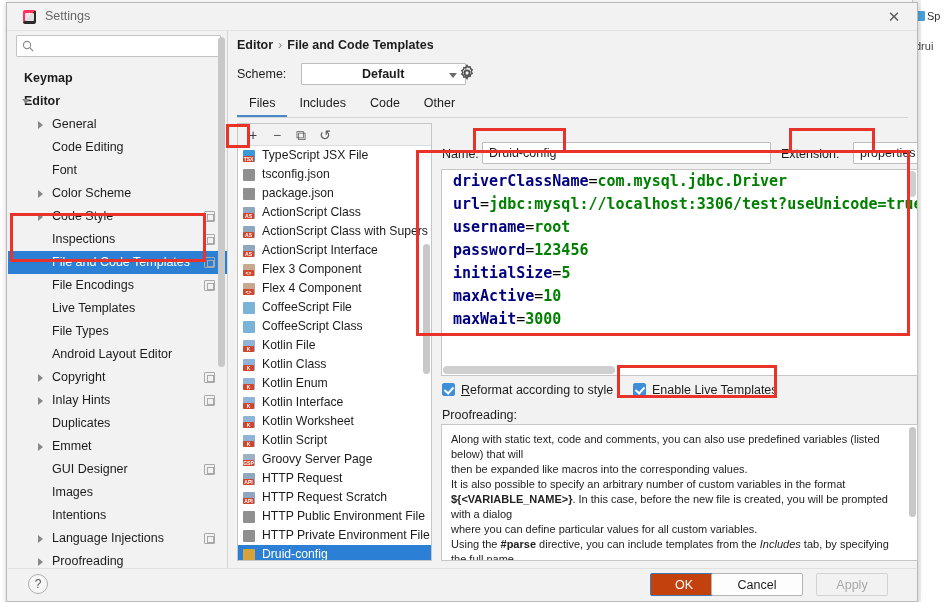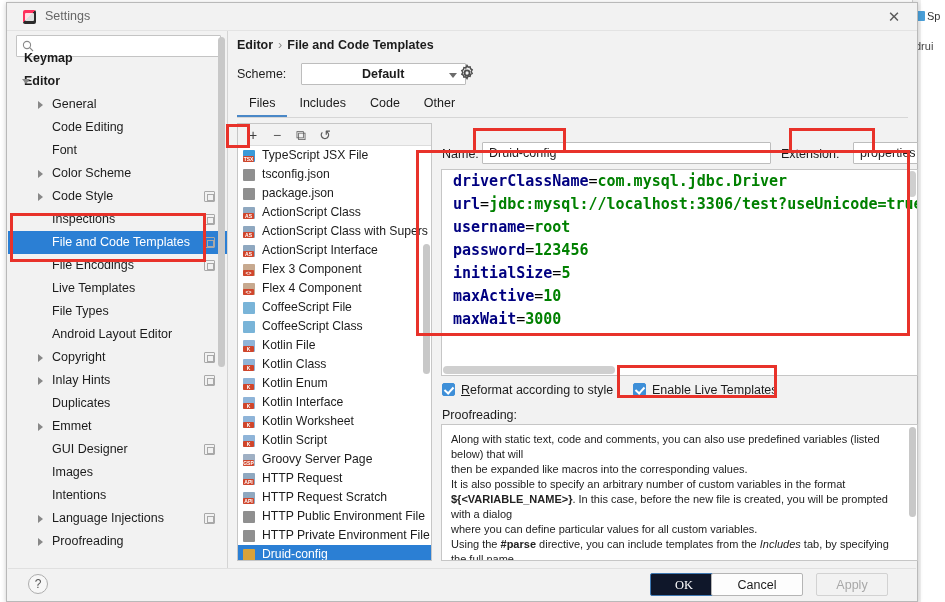--- a/index.html
+++ b/index.html
@@ -70,21 +70,21 @@
   .search-wrap { position:absolute; left:8px; top:4px; width:205px; height:22px; }
   .search-input {
     width:100%; height:22px; border:1px solid #c4c4c4; background:#fff;
     padding-left:22px; font-size:12px; color:#333; outline:none;
     border-radius:1px;
   }
   .search-icon {
     position:absolute; left:6px; top:5px; width:12px; height:12px; pointer-events:none;
   }
   .tree {
-    position:absolute; left:0; top:16px; width:219px; height:506px;
+    position:absolute; left:0; top:36px; width:219px; height:506px;
     overflow:hidden;
   }
   .tree-row {
     position:relative; height:23px; line-height:23px; font-size:12.5px;
     color:#1c1c1c; white-space:nowrap; padding-left:28px; cursor:default;
   }
   .tree-row.lvl1 { padding-left:16px; font-weight:bold; }
   .tree-row.lvl2 { padding-left:44px; }
   .tree-row.sel { background:#2b7fd4; color:#ffffff; }
   .arrow {
@@ -245,21 +245,21 @@
   }
   .help-btn {
     position:absolute; left:20px; top:5px; width:20px; height:20px;
     border:1px solid #adadad; border-radius:50%; text-align:center;
     line-height:19px; font-size:12px; color:#555; background:#f7f7f7; cursor:default;
   }
   .btn {
     position:absolute; top:4px; height:23px; font-size:12.5px; border-radius:2px;
     text-align:center; line-height:22px; cursor:default;
   }
-  .btn-ok { right:198px; width:68px; background:#0f172a; border:1px solid #3f79b3; color:#fff;font-family:Liberation Serif, serif; }
+  .btn-ok { right:198px; width:68px; background:#c2410c; border:1px solid #3f79b3; color:#fff; }
   .btn-cancel { right:113px; width:92px; background:#fdfdfd; border:1px solid #b5b5b5; color:#1c1c1c; }
   .btn-apply { right:28px; width:72px; background:#f2f2f2; border:1px solid #d2d2d2; color:#a8a8a8; }
 
   
   .redbox { position:absolute; border:3px solid #e8322a; pointer-events:none; }
 </style>
 </head>
 <body>
 
 <div id="root">

